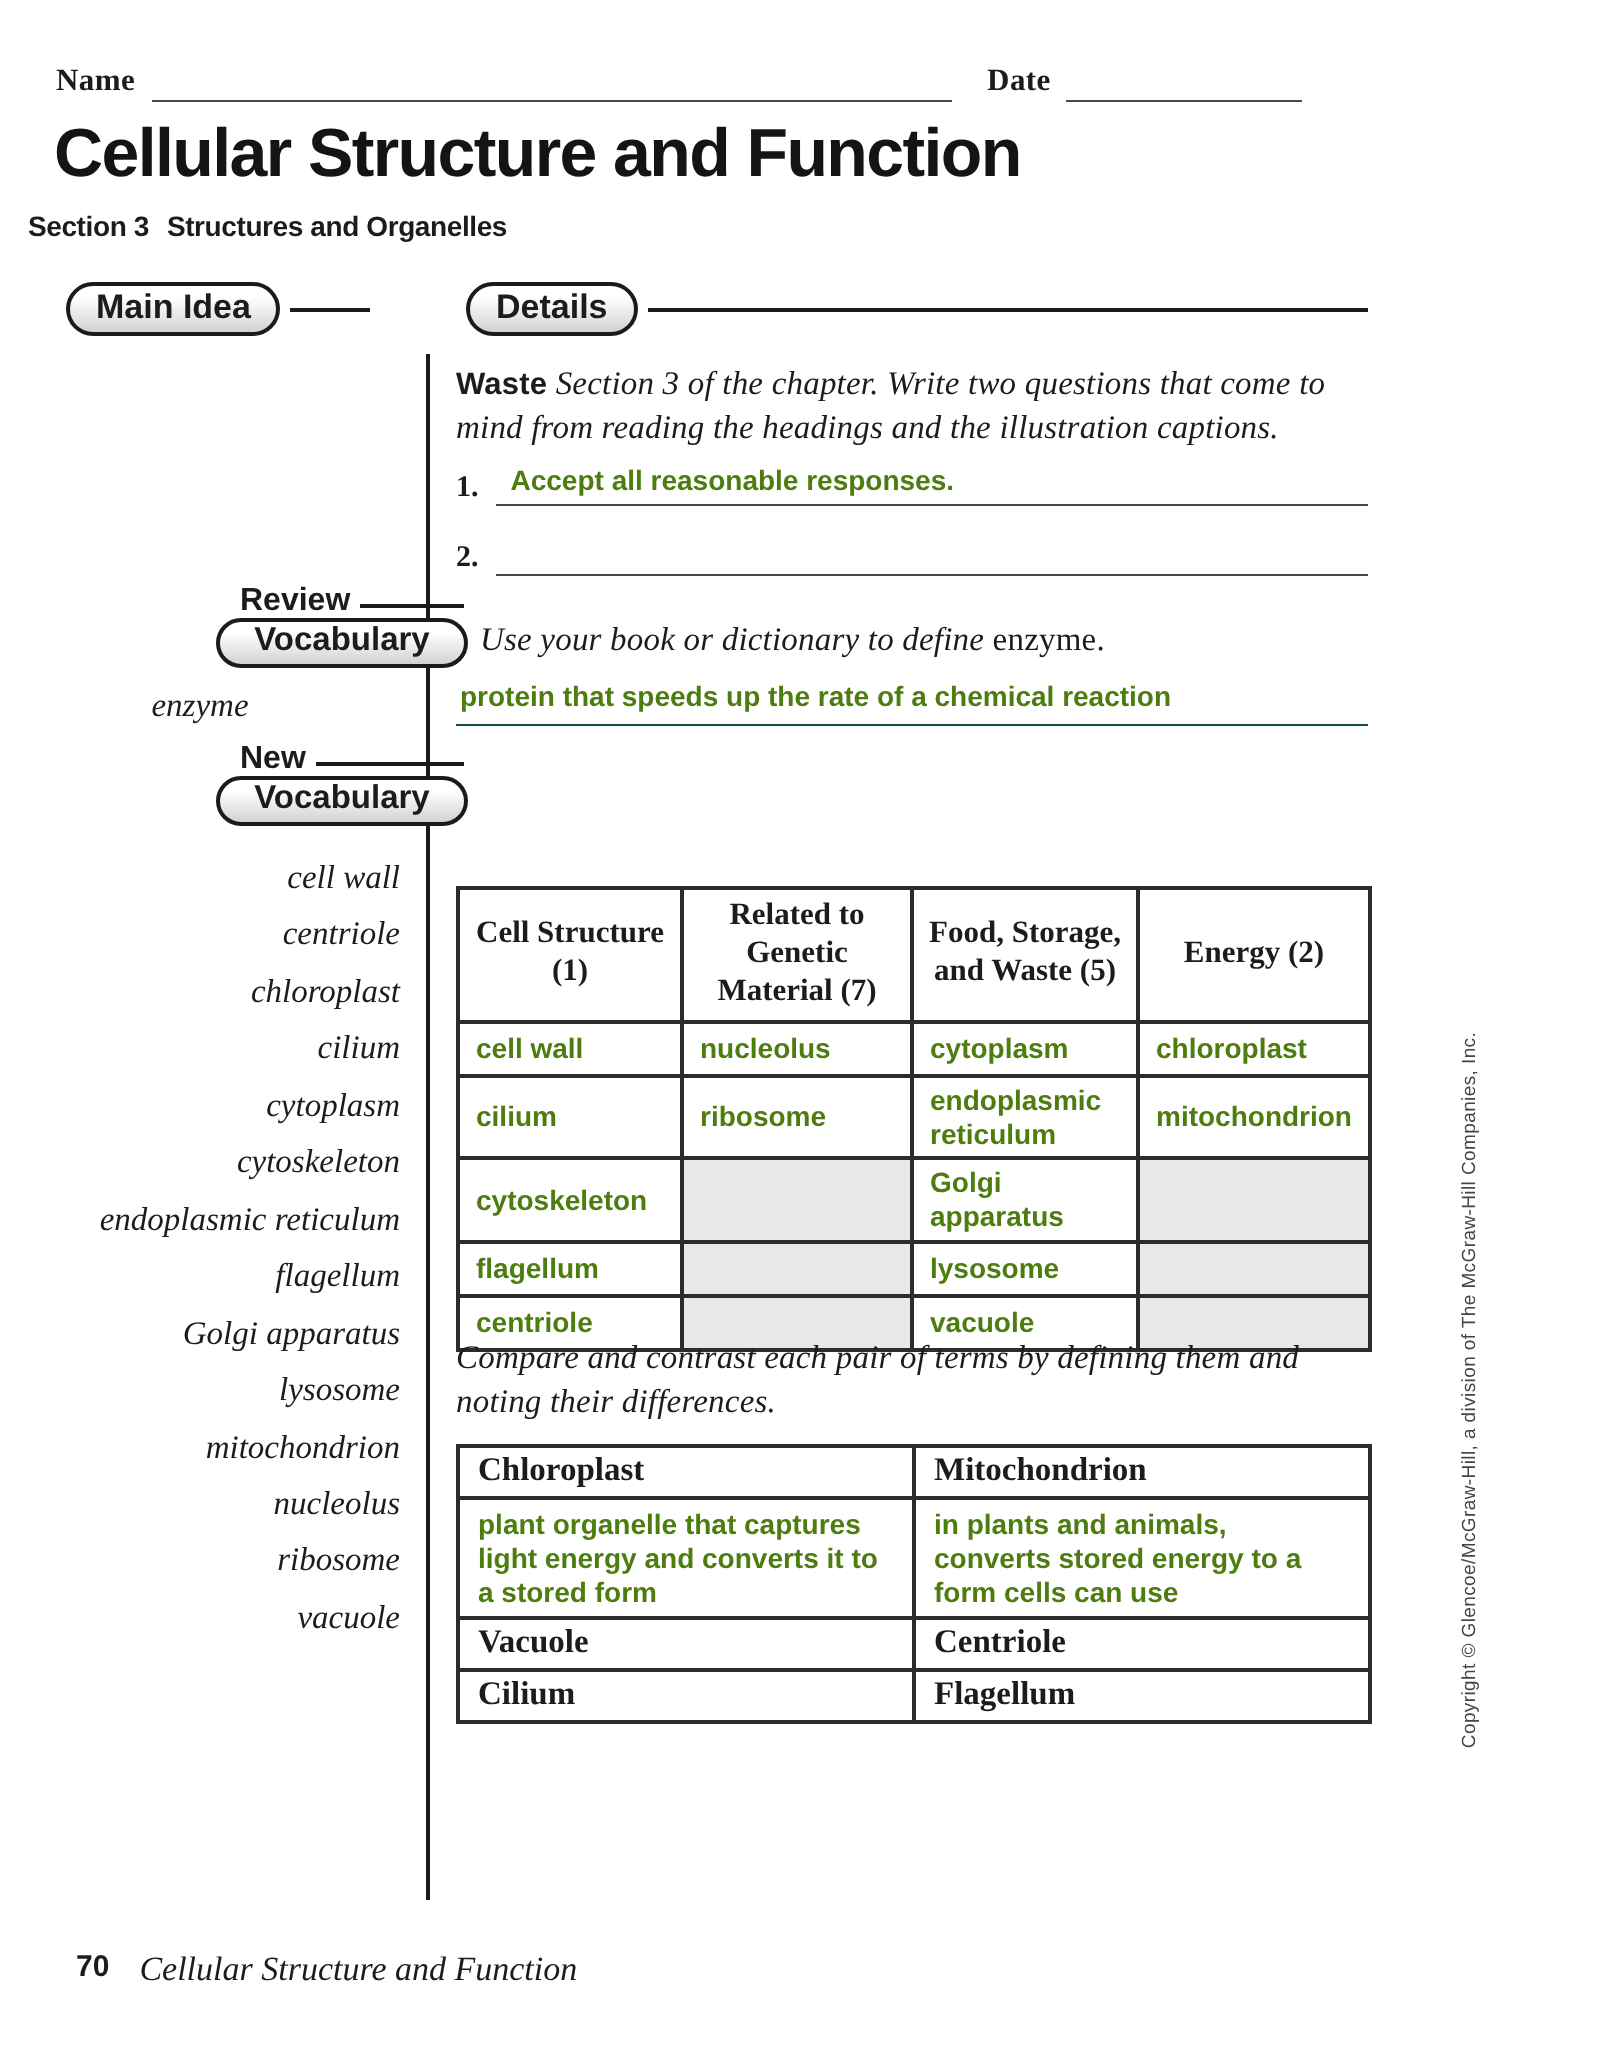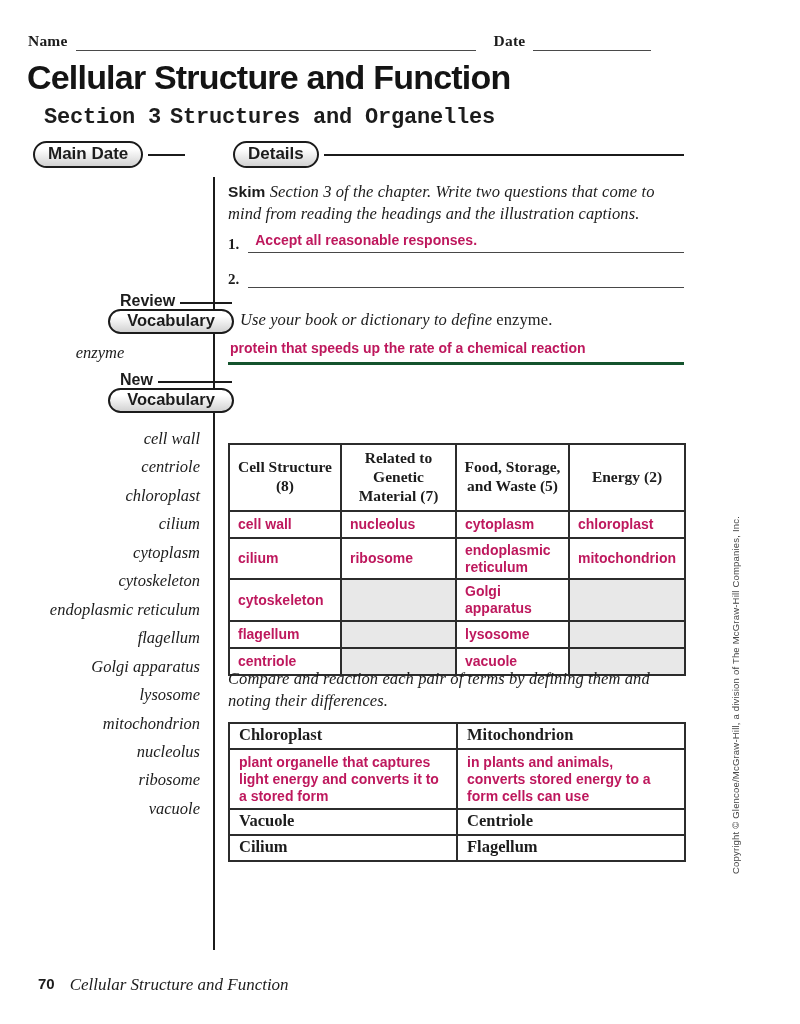--- a/index.html
+++ b/index.html
@@ -15,22 +15,22 @@
   .hdr-label { font:bold 15.5px "Liberation Serif", serif; letter-spacing:.2px; }
   .write-line { border-bottom:1.5px solid #4a4a4a; height:19px; }
   .name-line { flex:1; margin:0 12px 0 8px; max-width:400px; }
   .date-label { margin-left:6px; }
   .date-line { width:118px; margin-left:8px; }
   .page-title {
     top:58px; left:27px; font-family:"Liberation Sans", sans-serif;
     font-weight:bold; font-size:34px; letter-spacing:-0.8px; color:#141414;
   }
   .section-head {
-    top:105px; left:44px; font-family:Liberation Mono, monospace;
-    font-weight:bold; font-size:22px; letter-spacing:-0.2px;
+    top:105px; left:14px; font-family:Liberation Sans, sans-serif;
+    font-weight:bold; font-size:14px; letter-spacing:-0.2px;
   }
   .section-head .gap { display:inline-block; width:9px; }
 
   
   .pill {
     display:inline-flex; align-items:center; justify-content:center;
     border:2px solid #1b1b1b; border-radius:15px;
     background:linear-gradient(180deg,#ffffff 25%,#d2d2d2 100%);
     font-family:"Liberation Sans", sans-serif; font-weight:bold;
     white-space:nowrap;
@@ -61,25 +61,25 @@
 
   
   .main-col { left:228px; width:456px; }
   .ital { font-style:italic; font-size:16.5px; line-height:1.33; letter-spacing:.1px; }
   .skim-para { top:181px; width:452px; }
   .skim-label { font:bold 15.5px "Liberation Sans", sans-serif; font-style:normal; }
   .q-row { display:flex; align-items:flex-end; height:23px; }
   .q1 { top:230px; } .q2 { top:265px; }
   .q-num { font:bold 15px "Liberation Serif", serif; margin-right:9px; }
   .q-blank { flex:1; border-bottom:1.5px solid #474747; padding:0 0 3px 7px; }
-  .pink { color:#be185d; font:bold 14px/1.2 "Liberation Sans", sans-serif; }
+  .pink { color:#4d7c0f; font:bold 14px/1.2 "Liberation Sans", sans-serif; }
   .review-prompt { top:309px; left:240px; width:440px; }
   .rom { font-style:normal; }
   .enzyme-answer { top:340px; left:228px; width:456px;
-    border-bottom:3px solid #14532d; padding:0 0 5px 2px; }
+    border-bottom:1px solid #14532d; padding:0 0 5px 2px; }
   .write-prompt { top:391px; left:240px; width:420px; }
   .compare-prompt { top:668px; left:228px; width:450px; }
 
   
   table { border-collapse:collapse; table-layout:fixed; background:#fff; }
   .t1 { top:443px; left:228px; width:456px; }
   .t1 th, .t1 td { border:2px solid #2c2c2c; }
   .t1 th { font:bold 15.5px/1.22 "Liberation Serif", serif; text-align:center;
     padding:4px 5px; vertical-align:middle; }
   .t1 td { padding:3px 8px; vertical-align:middle; height:27px; }
@@ -106,31 +106,31 @@
   <div class="abs name-row">
     <span class="hdr-label">Name</span>
     <span class="write-line name-line"></span>
     <span class="hdr-label date-label">Date</span>
     <span class="write-line date-line"></span>
   </div>
   <h1 class="abs page-title">Cellular Structure and Function</h1>
   <h2 class="abs section-head"><span>Section 3</span><span class="gap"></span><span>Structures and Organelles</span></h2>
 
   <div class="abs colhead-row mainidea-row">
-    <span class="pill">Main Date</span>
+    <span class="pill">Main Idea</span>
     <span class="rule"></span>
   </div>
   <div class="abs colhead-row details-row">
     <span class="pill">Details</span>
     <span class="rule"></span>
   </div>
 
   <div class="abs v-rule"></div>
 
-  <p class="abs main-col skim-para ital"><span class="skim-label">Skim</span> <span>Section 3 of the chapter. Write two questions that come to mind from reading the headings and the illustration captions.</span></p>
+  <p class="abs main-col skim-para ital"><span class="skim-label">Waste</span> <span>Section 3 of the chapter. Write two questions that come to mind from reading the headings and the illustration captions.</span></p>
 
   <div class="abs main-col q-row q1">
     <span class="q-num">1.</span>
     <span class="q-blank pink">Accept all reasonable responses.</span>
   </div>
   <div class="abs main-col q-row q2">
     <span class="q-num">2.</span>
     <span class="q-blank pink"></span>
   </div>
 
@@ -172,21 +172,21 @@
 
   <table class="abs t1">
     <colgroup>
         <col style="width:112px">
         <col style="width:115px">
         <col style="width:113px">
         <col style="width:116px">
       </colgroup>
     <tbody>
         <tr style="height:58px">
-      <th>Cell Structure (8)</th>
+      <th>Cell Structure (1)</th>
       <th>Related to Genetic Material (7)</th>
       <th>Food, Storage, and Waste (5)</th>
       <th>Energy (2)</th>
     </tr>
     <tr>
       <td class="pink">cell wall</td>
       <td class="pink">nucleolus</td>
       <td class="pink">cytoplasm</td>
       <td class="pink">chloroplast</td>
     </tr>
@@ -210,21 +210,21 @@
     </tr>
     <tr>
       <td class="pink">centriole</td>
       <td class="pink shaded"></td>
       <td class="pink">vacuole</td>
       <td class="pink shaded"></td>
     </tr>
   </tbody>
     </table>
 
-  <p class="abs compare-prompt ital">Compare and reaction each pair of terms by defining them and noting their differences.</p>
+  <p class="abs compare-prompt ital">Compare and contrast each pair of terms by defining them and noting their differences.</p>
 
   <table class="abs t2">
     <colgroup>
         <col style="width:228px">
         <col style="width:228px">
       </colgroup>
     <tbody>
         <tr>
       <td class="term">Chloroplast</td>
       <td class="term">Mitochondrion</td>

